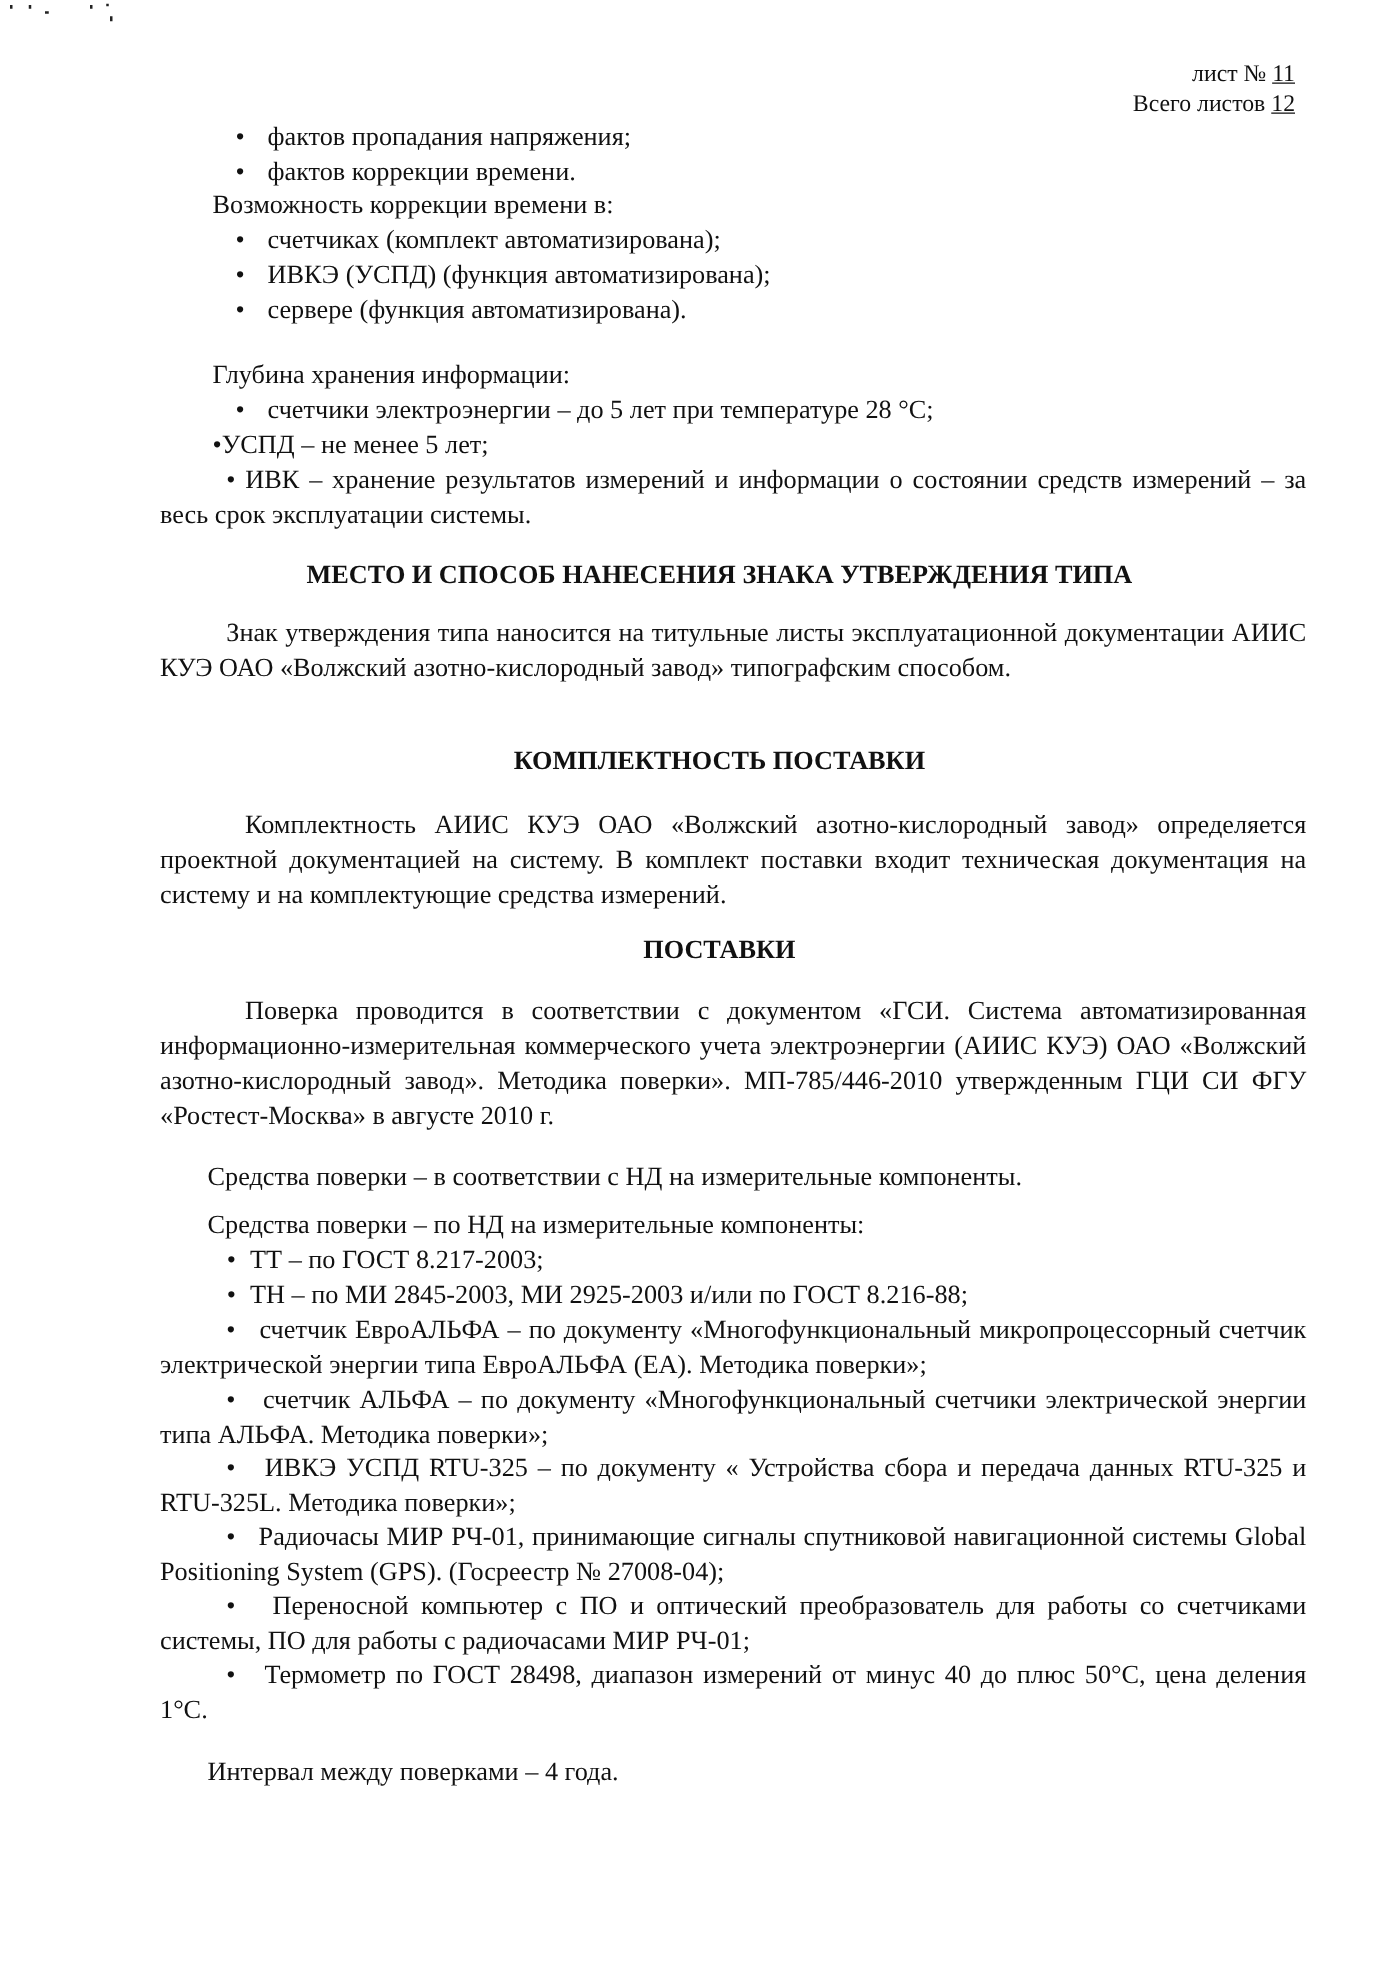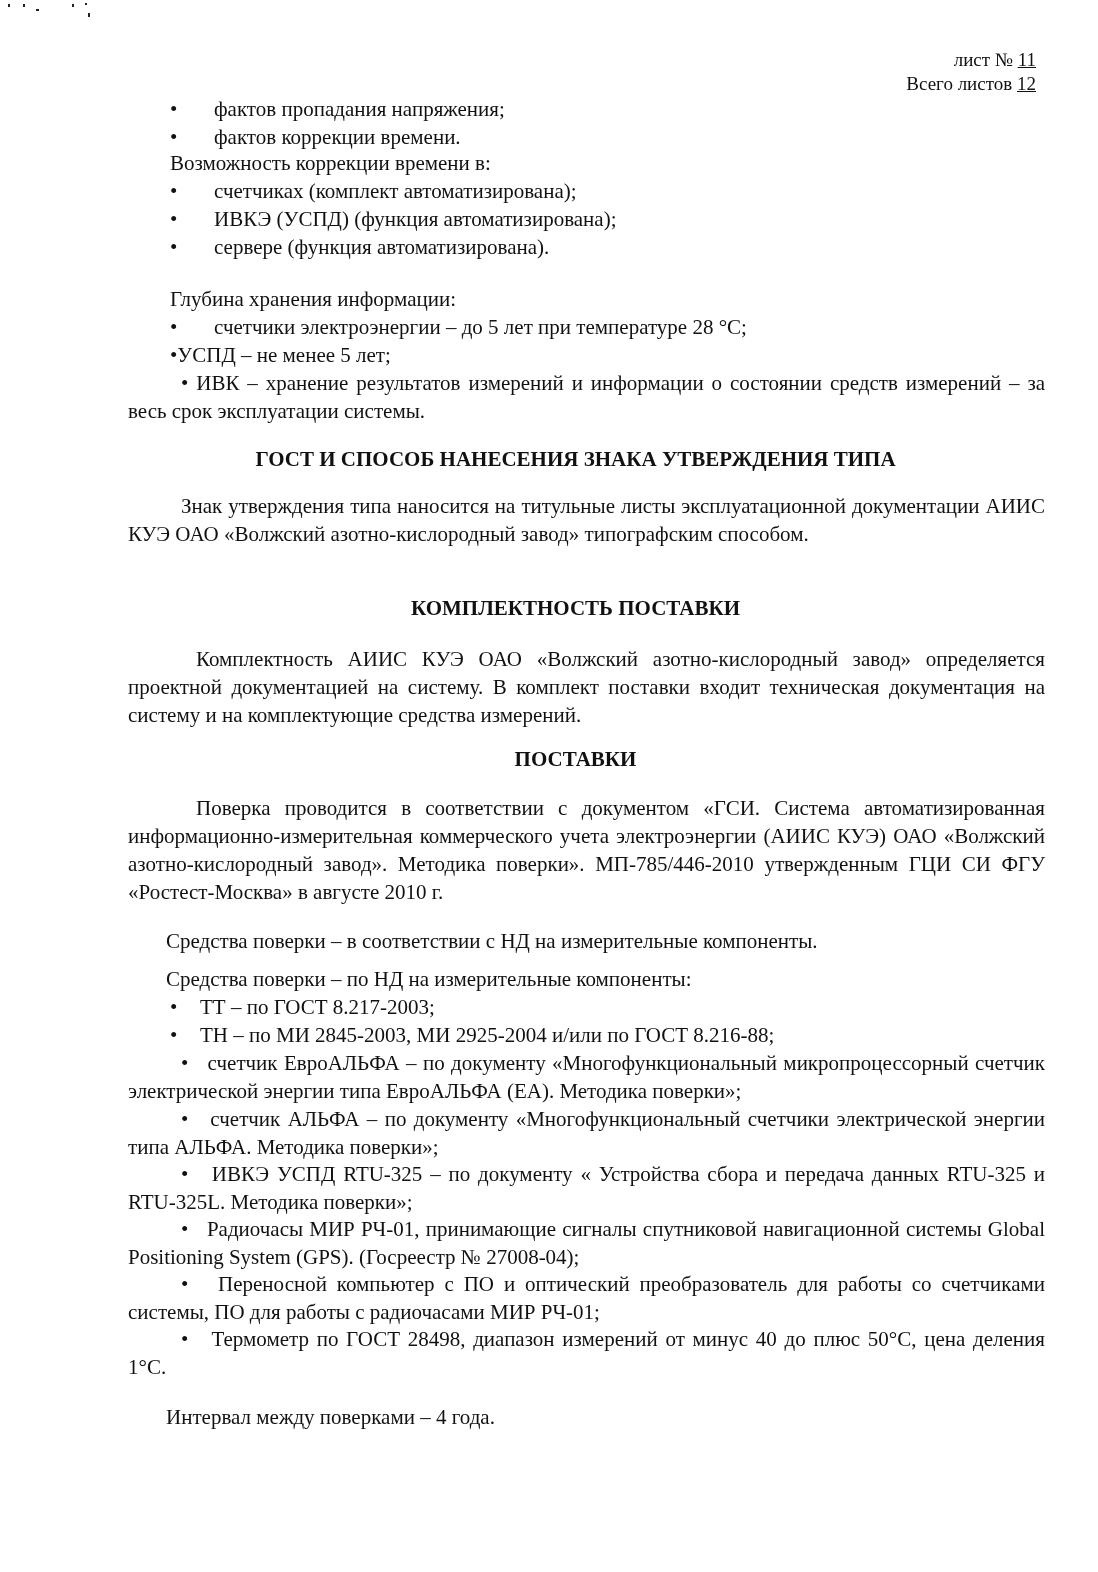--- a/index.html
+++ b/index.html
@@ -6,21 +6,21 @@
   body {
     width: 1098px; height: 1572px; position: relative; overflow: hidden;
     font-family: "Liberation Serif", "DejaVu Serif", serif;
     color: #111111;
     font-size: 21px;
   }
   .speck { position: absolute; background: #222; }
   .header { position: absolute; right: 62px; top: 48px; text-align: right; line-height: 24px; font-size: 19px; }
   .header u { text-decoration: underline; }
   .line { position: absolute; white-space: nowrap; line-height: 28px; text-align: center; }
-  .bullet-row { position: absolute; left: 170px; white-space: nowrap; line-height: 28px; }
+  .bullet-row { position: absolute; left: 170px; white-space: nowrap; line-height: 28px; text-align: center; }
   .bullet-row .dot { display: inline-block; width: 44px; }
   .just { position: absolute; left: 117px; width: 917px; line-height: 28px; text-align: justify; text-align-last: left; margin-left: 11px; }
   .just .ind { display: inline-block; }
   .heading { position: absolute; left: 117px; width: 917px; text-align: center; font-weight: bold; line-height: 28px; font-size: 21px; }
 </style>
 </head>
 <body>
 
 <div class="speck" style="left:8px;top:4px;width:2px;height:3px;"></div>
 <div class="speck" style="left:23px;top:4px;width:2px;height:3px;"></div>
@@ -39,34 +39,34 @@
 <div class="line" style="left:170px;top:149px">Возможность коррекции времени в:</div>
 <div class="bullet-row" style="top:177px"><span class="dot">•</span><span>счетчиках (комплект автоматизирована);</span></div>
 <div class="bullet-row" style="top:205px"><span class="dot">•</span><span>ИВКЭ (УСПД) (функция автоматизирована);</span></div>
 <div class="bullet-row" style="top:233px"><span class="dot">•</span><span>сервере (функция автоматизирована).</span></div>
 
 <div class="line" style="left:170px;top:285px">Глубина хранения информации:</div>
 <div class="bullet-row" style="top:313px"><span class="dot">•</span><span>счетчики электроэнергии – до 5 лет при температуре 28 °С;</span></div>
 <div class="line" style="left:170px;top:341px"><span>•</span><span>УСПД – не менее 5 лет;</span></div>
 <div class="just" style="top:369px"><span class="ind" style="width:53px"></span><span>•</span> <span>ИВК – хранение результатов измерений и информации о состоянии средств измерений – за весь срок эксплуатации системы.</span></div>
 
-<div class="heading" style="top:445px">ГОСТ И СПОСОБ НАНЕСЕНИЯ ЗНАКА УТВЕРЖДЕНИЯ ТИПА</div>
+<div class="heading" style="top:445px">МЕСТО И СПОСОБ НАНЕСЕНИЯ ЗНАКА УТВЕРЖДЕНИЯ ТИПА</div>
 <div class="just" style="top:492px"><span class="ind" style="width:53px"></span><span>Знак утверждения типа наносится на титульные листы эксплуатационной документации АИИС КУЭ ОАО «Волжский азотно-кислородный завод» типографским способом.</span></div>
 
 <div class="heading" style="top:594px">КОМПЛЕКТНОСТЬ ПОСТАВКИ</div>
 <div class="just" style="top:645px"><span class="ind" style="width:68px"></span><span>Комплектность АИИС КУЭ ОАО «Волжский азотно-кислородный завод» определяется проектной документацией на систему. В комплект поставки входит техническая документация на систему и  на комплектующие средства измерений.</span></div>
 
 <div class="heading" style="top:745px">ПОСТАВКИ</div>
 <div class="just" style="top:794px"><span class="ind" style="width:68px"></span><span>Поверка проводится в соответствии с документом «ГСИ. Система автоматизированная информационно-измерительная коммерческого учета электроэнергии (АИИС КУЭ) ОАО «Волжский азотно-кислородный завод». Методика поверки». МП-785/446-2010 утвержденным ГЦИ СИ ФГУ «Ростест-Москва» в августе 2010 г.</span></div>
 
 <div class="line" style="left:166px;top:927px">Средства поверки – в соответствии с НД на измерительные компоненты.</div>
 <div class="line" style="left:166px;top:965px">Средства поверки – по НД на измерительные компоненты:</div>
 
 <div class="bullet-row" style="top:993px"><span class="dot" style="width:30px">•</span><span>ТТ – по ГОСТ 8.217-2003;</span></div>
-<div class="bullet-row" style="top:1021px"><span class="dot" style="width:30px">•</span><span>ТН – по МИ 2845-2003, МИ 2925-2004 и/или по ГОСТ 8.216-88;</span></div>
+<div class="bullet-row" style="top:1021px"><span class="dot" style="width:30px">•</span><span>ТН – по МИ 2845-2003, МИ 2925-2003 и/или по ГОСТ 8.216-88;</span></div>
 
 <div class="just" style="top:1049px"><span class="ind" style="width:53px"></span><span>•</span>&nbsp;&nbsp; <span>счетчик ЕвроАЛЬФА – по документу «Многофункциональный микропроцессорный счетчик электрической энергии типа ЕвроАЛЬФА (ЕА). Методика поверки»;</span></div>
 <div class="just" style="top:1105px"><span class="ind" style="width:53px"></span><span>•</span>&nbsp;&nbsp; <span>счетчик АЛЬФА – по документу «Многофункциональный счетчики электрической энергии типа АЛЬФА. Методика поверки»;</span></div>
 <div class="just" style="top:1160px"><span class="ind" style="width:53px"></span><span>•</span>&nbsp;&nbsp; <span>ИВКЭ УСПД RTU-325 – по документу « Устройства сбора и передача данных RTU-325 и RTU-325L. Методика поверки»;</span></div>
 <div class="just" style="top:1215px"><span class="ind" style="width:53px"></span><span>•</span>&nbsp;&nbsp; <span>Радиочасы МИР РЧ-01, принимающие сигналы спутниковой навигационной системы Global Positioning System (GPS). (Госреестр № 27008-04);</span></div>
 <div class="just" style="top:1270px"><span class="ind" style="width:53px"></span><span>•</span>&nbsp;&nbsp; <span>Переносной компьютер с ПО и оптический преобразователь для работы со счетчиками системы, ПО для работы с радиочасами МИР РЧ-01;</span></div>
 <div class="just" style="top:1325px"><span class="ind" style="width:53px"></span><span>•</span>&nbsp;&nbsp; <span>Термометр по ГОСТ 28498, диапазон измерений от минус 40 до плюс 50°С, цена деления 1°С.</span></div>
 
 <div class="line" style="left:166px;top:1403px">Интервал между поверками – 4 года.</div>
 

